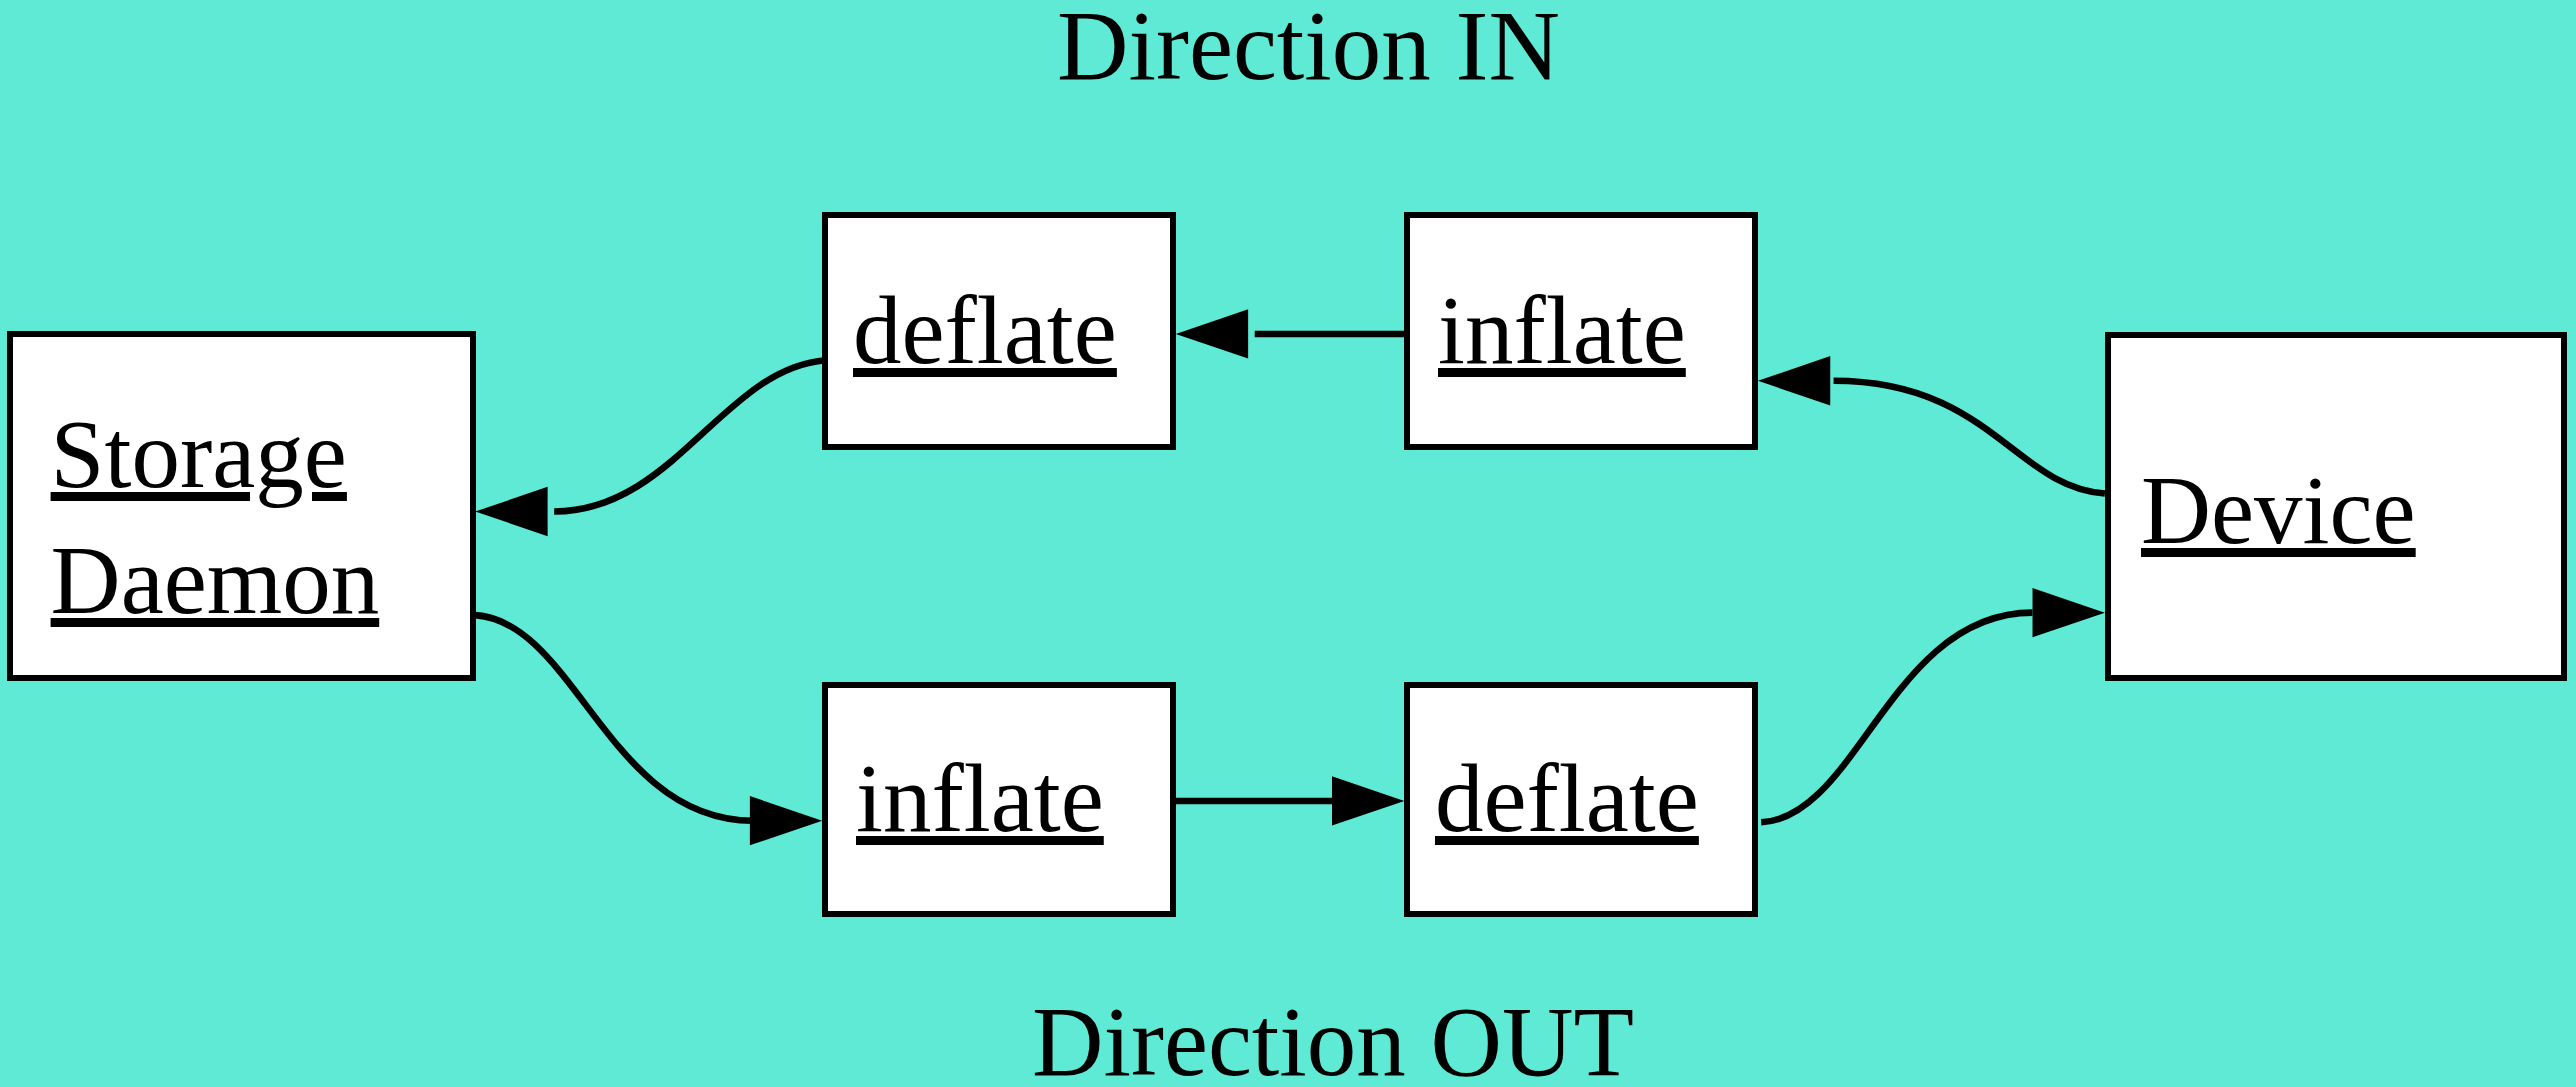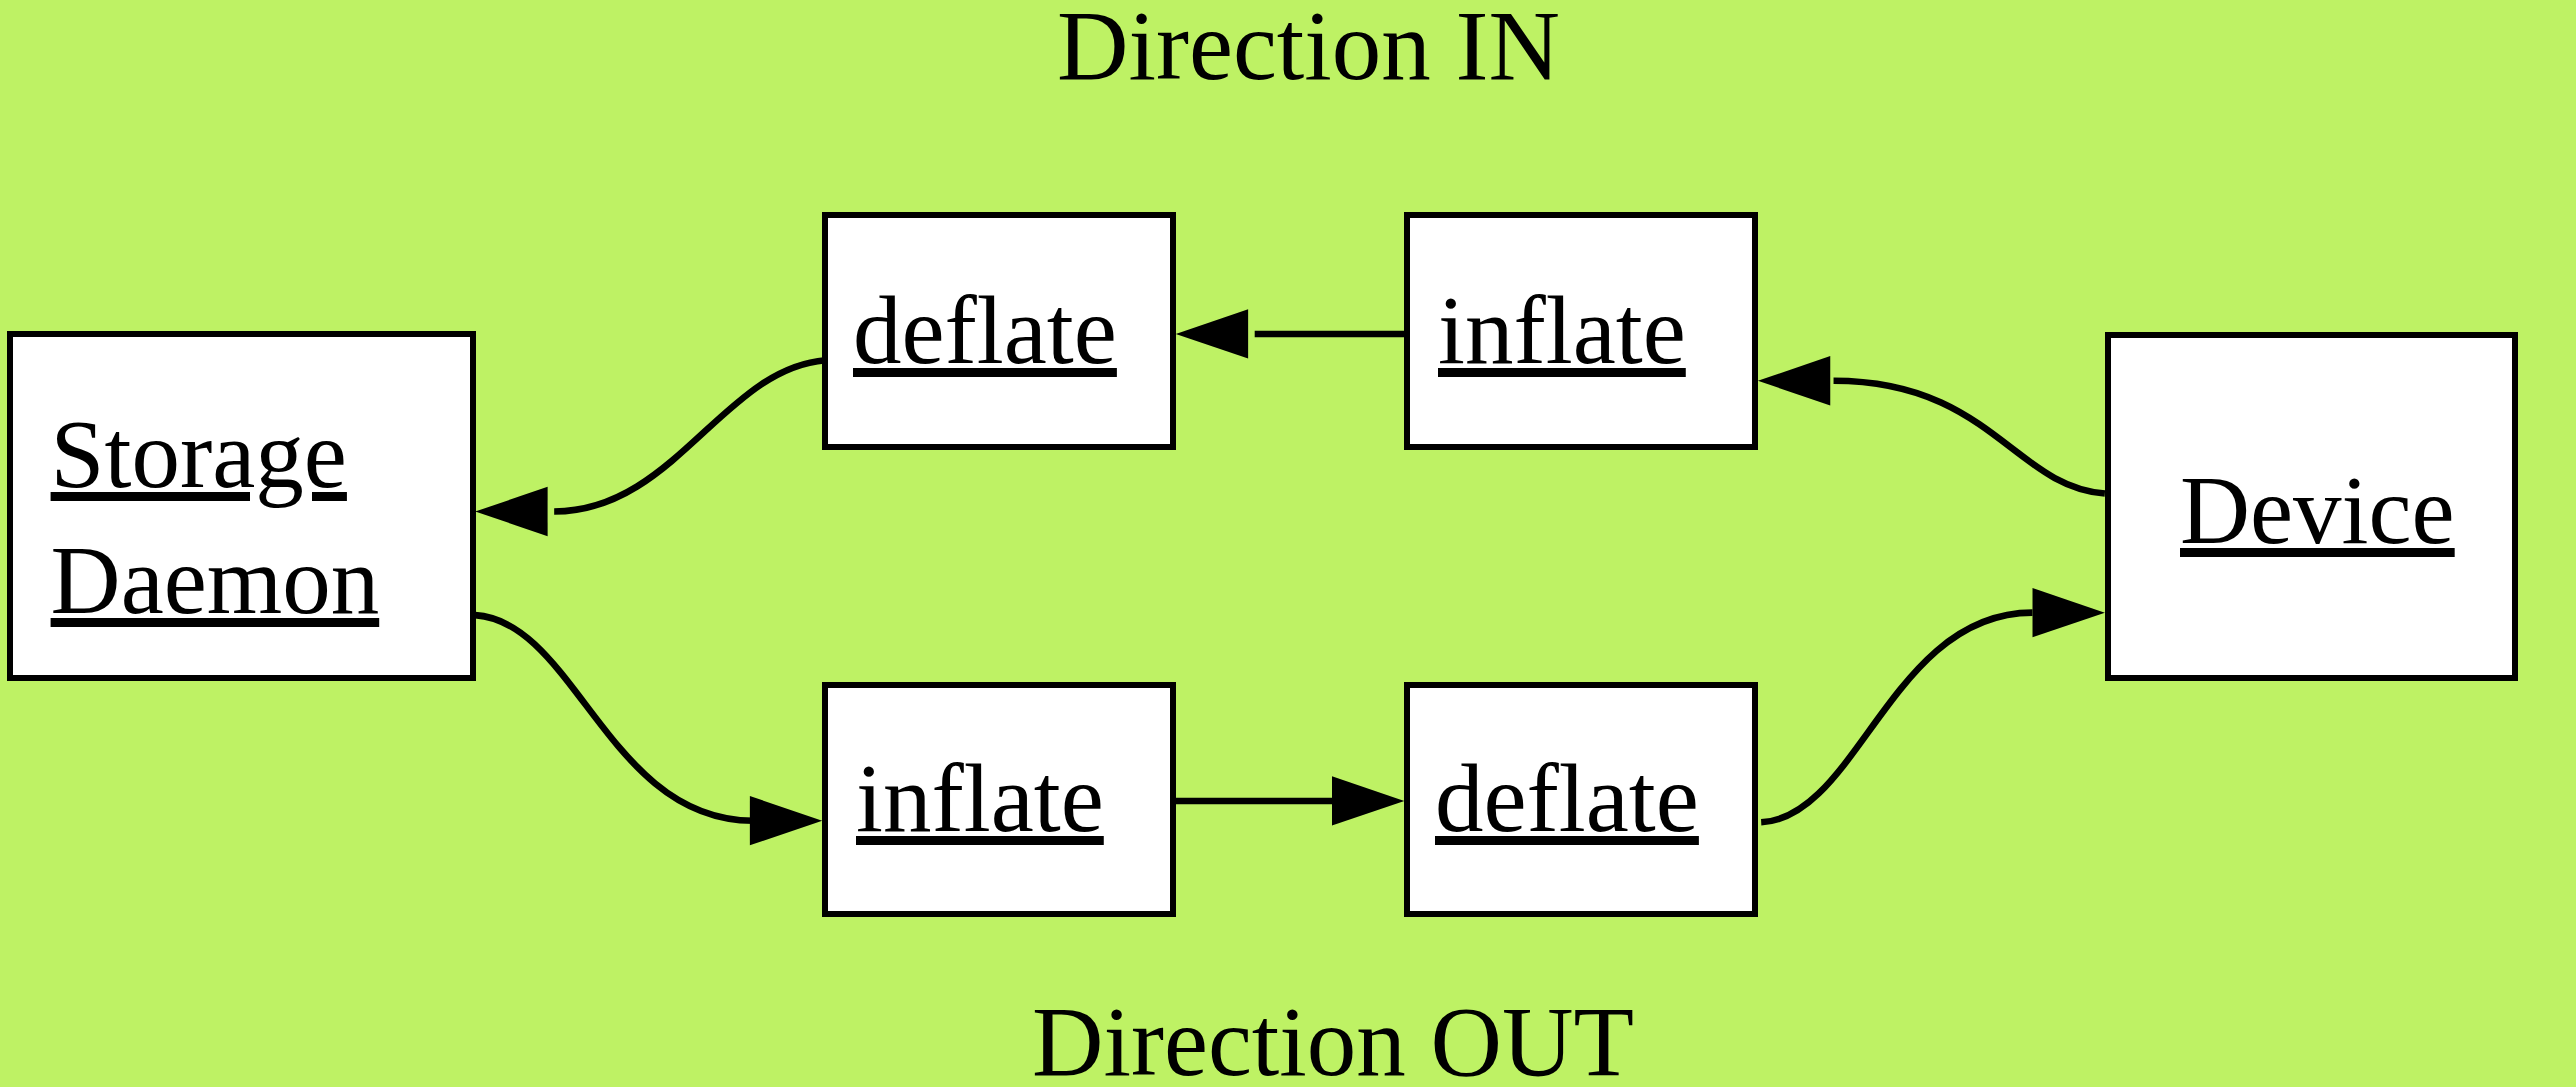--- a/index.html
+++ b/index.html
@@ -1,20 +1,20 @@
 <!DOCTYPE html>
 <html style="font-size:13px"><head>
 <meta charset="utf-8">
 <style>
   html, body { margin: 0; padding: 0; background: #ffffff; }
   #canvas {
     position: relative;
     width: 2576px;
     height: 1088px;
-    background: #bef264;
+    background: #5eead4;
     overflow: hidden;
     color: #000000;
     font-family: "Liberation Serif", "DejaVu Serif", serif;
   }
   #arrow-layer { position: absolute; left: 0; top: 0; }
   .edge-line { fill: none; stroke: #000000; stroke-width: 8px; }
   .edge-head { fill: #000000; stroke: none; }
   .node {
     position: absolute;
     box-sizing: border-box;
@@ -33,21 +33,21 @@
     line-height: 1;
     white-space: nowrap;
   }
   #title-in  { left: 1057px; top: -4.1px; }
   #title-out { left: 1032px; top: 992px; }
   #node-storage-daemon { left: 6.6px;    top: 331px; width: 469px; height: 350px; padding-left: 38px; padding-top: 24px; }
   #node-deflate-top    { left: 822px; top: 212px; width: 354px; height: 238px; padding-left: 25px; }
   #node-inflate-top    { left: 1404px; top: 212px; width: 354px; height: 238px; padding-left: 28px; }
   #node-inflate-bottom { left: 822px; top: 682px; width: 354px; height: 235px; padding-left: 28px; }
   #node-deflate-bottom { left: 1404px; top: 682px; width: 354px; height: 235px; padding-left: 25px; }
-  #node-device         { left: 2105px; top: 332px; width: 413px; height: 349px; padding-left: 69px; padding-top: 8.2px; }
+  #node-device         { left: 2105px; top: 332px; width: 462px; height: 349px; padding-left: 30px; padding-top: 8.2px; }
 </style>
 </head>
 <body>
 
 <div id="canvas">
 
   <svg id="arrow-layer" width="2576" height="1088" viewBox="0 0 3133 1323">
 
     <g>
       <path class="edge-line" d="M 1708 406 L 1526 406"></path>

